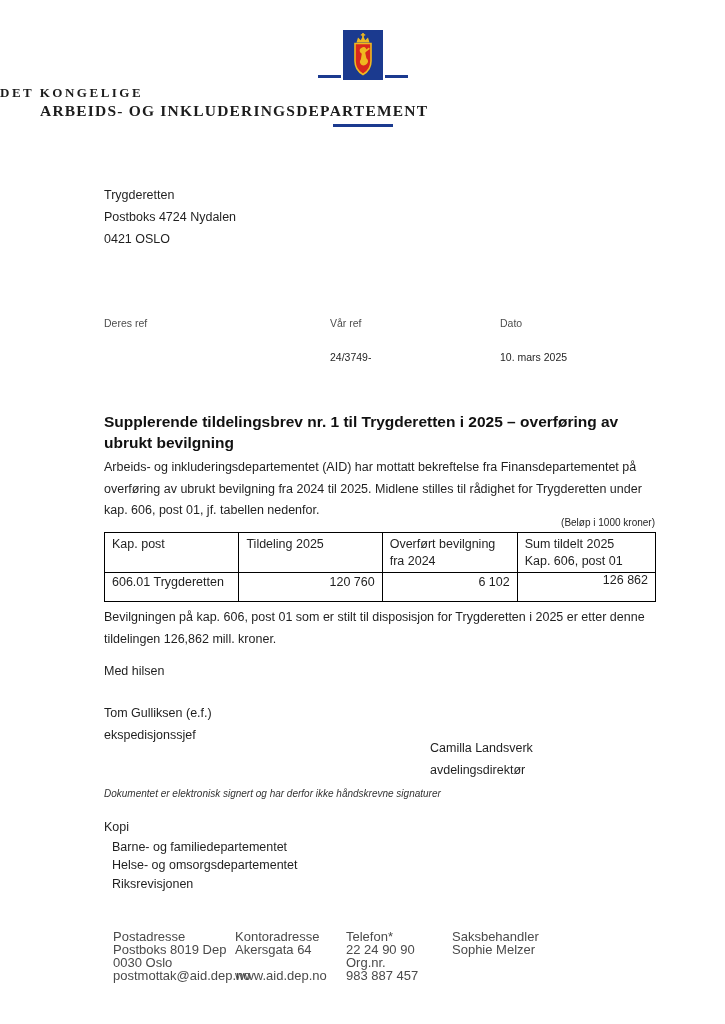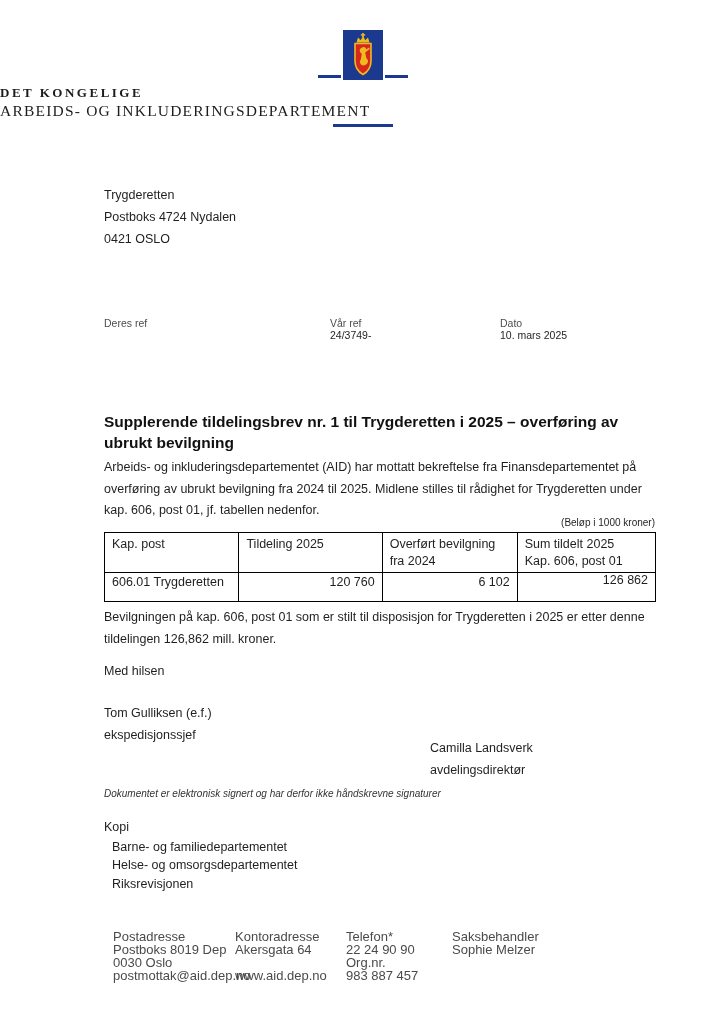--- a/index.html
+++ b/index.html
@@ -16,36 +16,36 @@
   
   .letterhead { position: absolute; top: 30px; left: 0; right: 0; }
   .crest-row { display: flex; justify-content: center; align-items: flex-end; }
   .crest-sidebar { width: 23px; height: 3px; background: #1b3a8f; margin: 0 2px 2px 2px; }
   .crest-svg { display: block; }
   .ministry-line1 {
     margin-top: 5px; font-family: "Liberation Serif", serif; font-weight: 700;
     font-size: 13px; letter-spacing: 2.5px; color: #1c1c1c;
   }
   .ministry-line2 {
-    margin-top: 1px; font-family: "Liberation Serif", serif; font-weight: 400;
-    font-size: 15.5px; letter-spacing: 1.2px; color: #1c1c1c;
+    margin-top: 1px; font-family: "Liberation Serif", serif; font-weight: 700;
+    font-size: 15.5px; letter-spacing: 1.2px; color: #1c1c1c; padding-left: 40px;
   }
   .crest-bottombar { width: 60px; height: 3px; background: #1b3a8f; margin: 4px auto 0 auto; }
 
   
   .recipient { position: absolute; left: 104px; top: 184px; font-size: 12.5px; line-height: 22px; }
 
   
   .refs { position: absolute; left: 104px; top: 317px; width: 551px; height: 40px; font-size: 10.5px; }
   .ref-col { position: absolute; top: 0; }
   .ref-col.c1 { left: 0; }
   .ref-col.c2 { left: 226px; }
   .ref-col.c3 { left: 396px; }
   .ref-label { color: #4d4d4d; }
-  .ref-value { margin-top: 0; color: #1f1f1f; font-size: 10.5px; }
+  .ref-value { margin-top: 22px; color: #1f1f1f; font-size: 10.5px; }
 
   
   .doc-title {
     position: absolute; left: 104px; top: 411px; width: 554px;
     font-size: 15.5px; font-weight: 700; line-height: 21px; color: #111;
   }
   .para1 { position: absolute; left: 104px; top: 457px; width: 558px; font-size: 12.5px; line-height: 21.5px; }
   .belop-note { position: absolute; right: 70px; top: 517px; font-size: 10px; text-align: right; }
   .para2 { position: absolute; left: 104px; top: 607px; width: 560px; font-size: 12.5px; line-height: 21.5px; }
 

